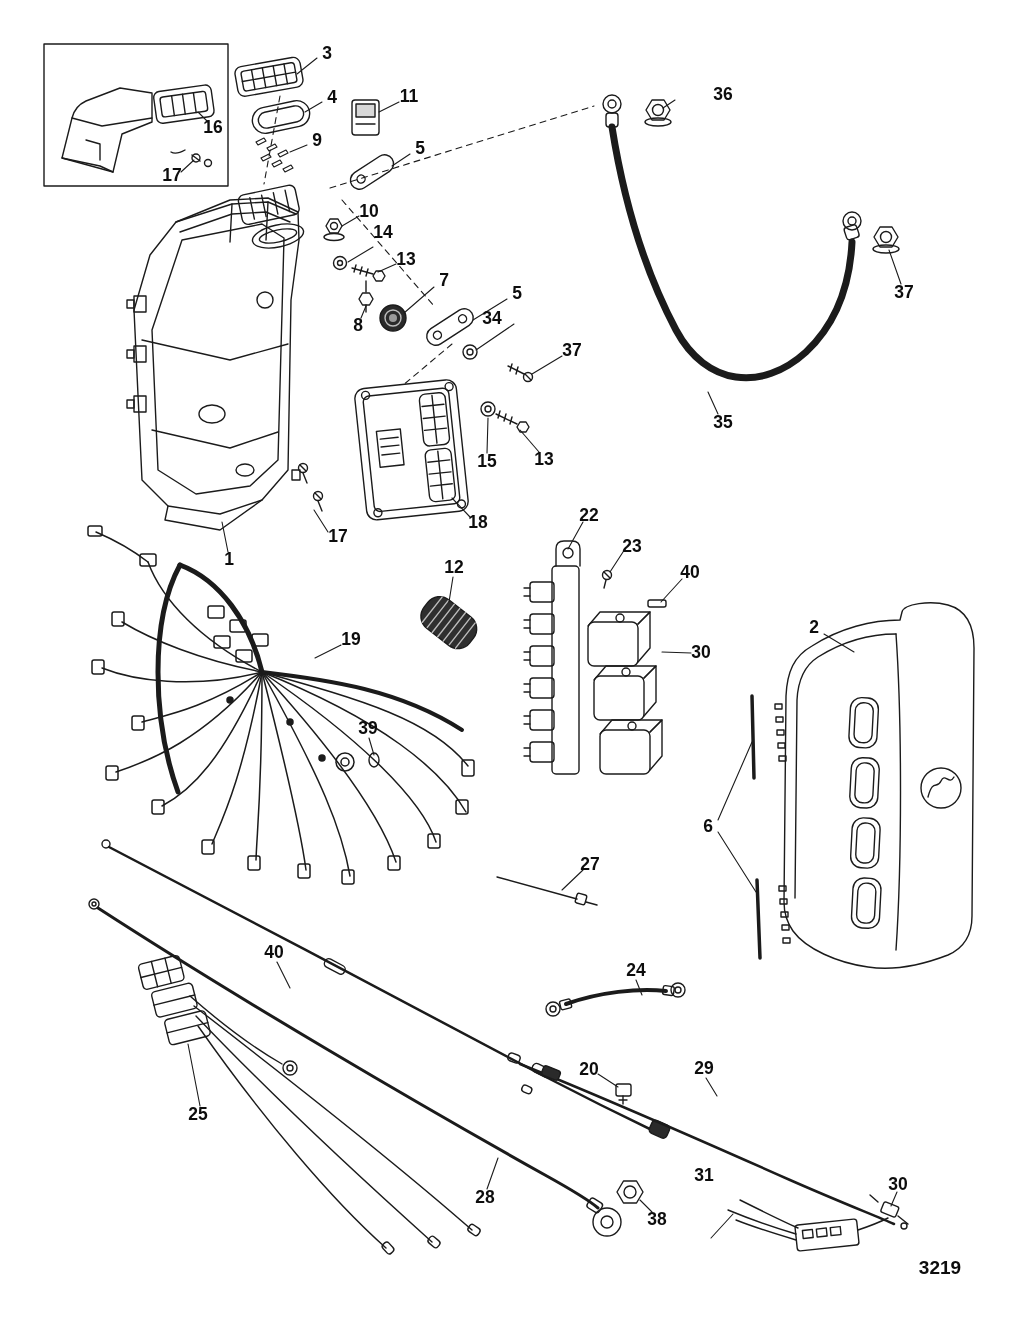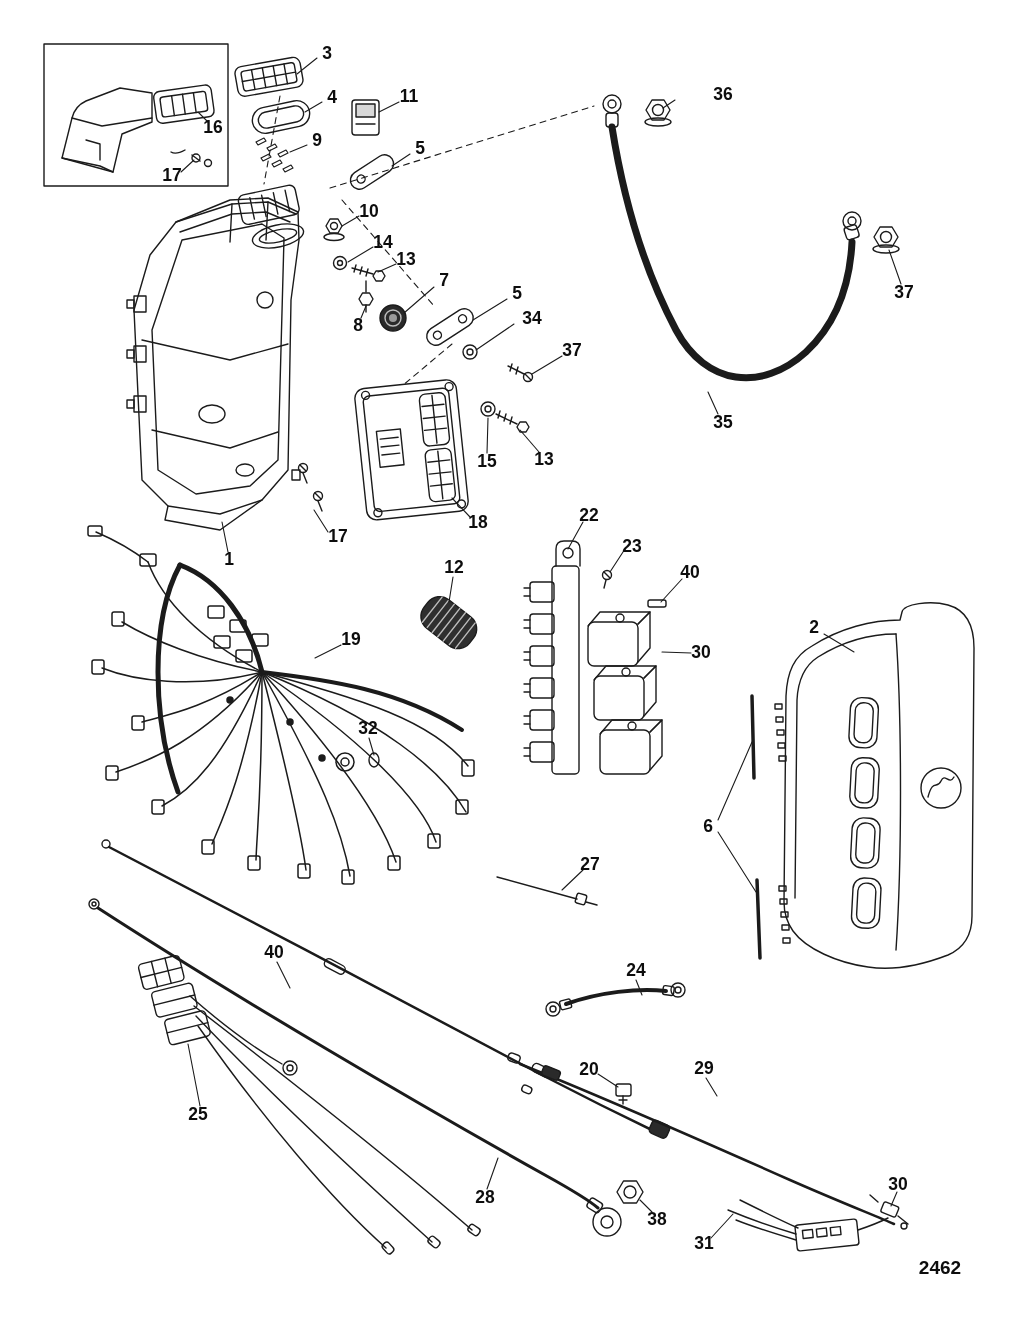--- a/index.html
+++ b/index.html
@@ -525,49 +525,49 @@
 
 <div class="callout" style="left:327px;top:54px">3</div>
 <div class="callout" style="left:332px;top:98px">4</div>
 <div class="callout" style="left:409px;top:97px">11</div>
 <div class="callout" style="left:213px;top:128px">16</div>
 <div class="callout" style="left:317px;top:141px">9</div>
 <div class="callout" style="left:172px;top:176px">17</div>
 <div class="callout" style="left:420px;top:149px">5</div>
 <div class="callout" style="left:723px;top:95px">36</div>
 <div class="callout" style="left:369px;top:212px">10</div>
-<div class="callout" style="left:383px;top:243px">14</div>
+<div class="callout" style="left:383px;top:233px">14</div>
 <div class="callout" style="left:406px;top:260px">13</div>
 <div class="callout" style="left:444px;top:281px">7</div>
 <div class="callout" style="left:517px;top:294px">5</div>
 <div class="callout" style="left:358px;top:326px">8</div>
-<div class="callout" style="left:532px;top:319px">34</div>
+<div class="callout" style="left:492px;top:319px">34</div>
 <div class="callout" style="left:904px;top:293px">37</div>
 <div class="callout" style="left:572px;top:351px">37</div>
 <div class="callout" style="left:723px;top:423px">35</div>
 <div class="callout" style="left:487px;top:462px">15</div>
 <div class="callout" style="left:544px;top:460px">13</div>
 <div class="callout" style="left:478px;top:523px">18</div>
 <div class="callout" style="left:338px;top:537px">17</div>
 <div class="callout" style="left:589px;top:516px">22</div>
 <div class="callout" style="left:632px;top:547px">23</div>
 <div class="callout" style="left:229px;top:560px">1</div>
 <div class="callout" style="left:454px;top:568px">12</div>
 <div class="callout" style="left:690px;top:573px">40</div>
 <div class="callout" style="left:701px;top:653px">30</div>
 <div class="callout" style="left:814px;top:628px">2</div>
 <div class="callout" style="left:351px;top:640px">19</div>
-<div class="callout" style="left:368px;top:729px">32</div>
+<div class="callout" style="left:368px;top:729px">39</div>
 <div class="callout" style="left:708px;top:827px">6</div>
 <div class="callout" style="left:590px;top:865px">27</div>
 <div class="callout" style="left:274px;top:953px">40</div>
 <div class="callout" style="left:636px;top:971px">24</div>
 <div class="callout" style="left:198px;top:1115px">25</div>
 <div class="callout" style="left:589px;top:1070px">20</div>
 <div class="callout" style="left:704px;top:1069px">29</div>
 <div class="callout" style="left:485px;top:1198px">28</div>
 <div class="callout" style="left:657px;top:1220px">38</div>
 <div class="callout" style="left:898px;top:1185px">30</div>
-<div class="callout" style="left:704px;top:1244px">31</div>
-
-<div class="dwg" style="left:940px;top:1268px">2462</div>
+<div class="callout" style="left:704px;top:1176px">31</div>
+
+<div class="dwg" style="left:940px;top:1268px">3219</div>
 
 </div>
 
 </body></html>

